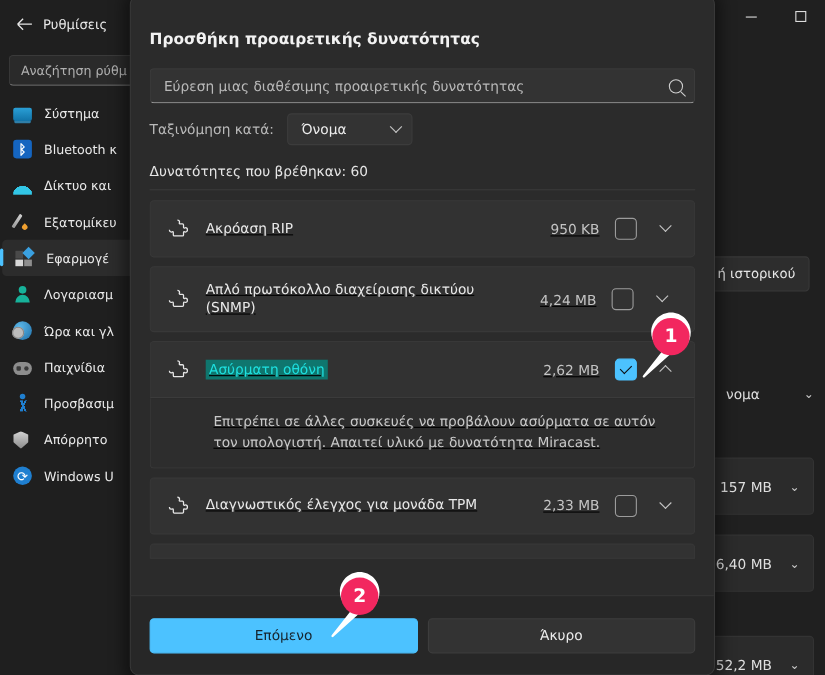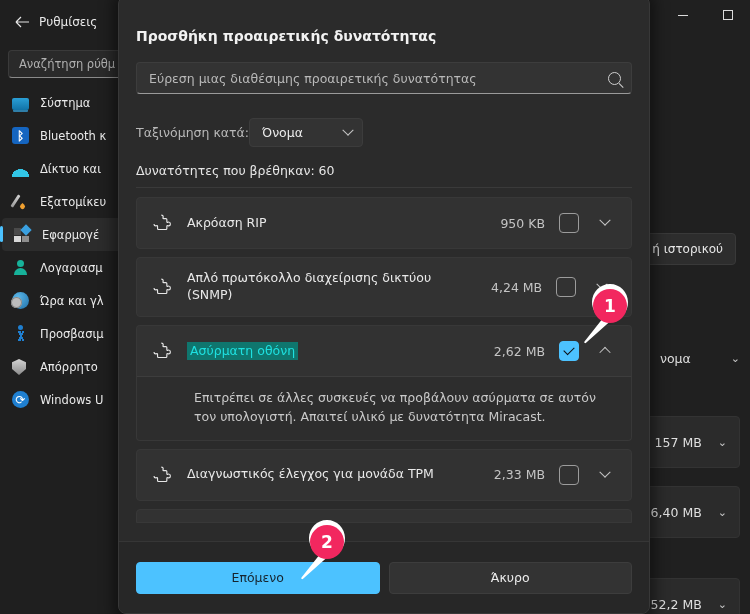--- a/index.html
+++ b/index.html
@@ -183,38 +183,39 @@
     flex: 1; background: transparent; border: 0; outline: none;
     color: #e2e2e2; font-size: 12.5px;
     font-family: "DejaVu Sans", "Liberation Sans", sans-serif;
   }
   .dlg-search input::placeholder { color: #b9b9b9; opacity: 1; }
   .mag {
     width: 13px; height: 13px; border: 1.4px solid #cfcfcf; border-radius: 50%;
     position: relative; flex: 0 0 13px;
   }
   .mag::after { content:""; position:absolute; right:-4px; bottom:-3px; width:6px; height:1.4px; background:#cfcfcf; transform: rotate(45deg); }
-  .sort-row { display: flex; align-items: center; margin-top: 24px; }
+  .sort-row { display: flex; align-items: center; gap: 12px; margin-top: 9px; }
   .sort-label { font-size: 12.5px; color: #b9b9b9; }
   .sort-select {
     background: #333333; border: 1px solid #3c3c3c; border-radius: 4px;
     height: 29px; width: 114px; display: flex; align-items: center;
     justify-content: space-between; padding: 0 10px 0 12px;
   }
   .sort-select .v { font-size: 12.5px; color: #ececec; }
   .chev { width: 8px; height: 8px; border-right: 1.4px solid #c5c5c5; border-bottom: 1.4px solid #c5c5c5; transform: rotate(45deg) translate(-2px,-2px); }
   .chev.up { transform: rotate(-135deg) translate(-1px,-1px); }
   .found-line { font-size: 12.5px; color: #e6e6e6; margin-top: 16px; }
   .list-scroll {
     margin-top: 9px;
     flex: 1; min-height: 0;
     overflow: hidden;
     border-top: 1px solid #3a3a3a;
     padding-top: 1px;
     position: relative;
+    text-decoration: underline;
   }
   .feat-item { margin-top: 8px; }
   .feat-row {
     background: #323232; border: 1px solid #383838; border-radius: 4px;
     min-height: 52px; display: flex; align-items: center;
     padding: 0 14px 0 16px; gap: 14px;
   }
   .feat-item.expanded .feat-row { border-radius: 4px 4px 0 0; border-bottom: 1px solid #3d3d3d; }
   .puzzle { width: 20px; height: 20px; flex: 0 0 20px; }
   .feat-name { flex: 1; font-size: 12.5px; color: #e9e9e9; line-height: 1.35; }
@@ -316,20 +317,24 @@
         </div>
         <div class="nav-item">
           <span class="nav-icon ic-acc"></span>
           <span class="nav-label">Λογαριασμ</span>
         </div>
         <div class="nav-item">
           <span class="nav-icon ic-time"></span>
           <span class="nav-label">Ώρα και γλ</span>
         </div>
         <div class="nav-item">
+          <span class="nav-icon ic-game"></span>
+          <span class="nav-label">Παιχνίδια</span>
+        </div>
+        <div class="nav-item">
           <span class="nav-icon ic-access"></span>
           <span class="nav-label">Προσβασιμ</span>
         </div>
         <div class="nav-item">
           <span class="nav-icon">
               <span class="ic-priv" style="display:block;margin-top:1px"></span>
             </span>
           <span class="nav-label">Απόρρητο</span>
         </div>
         <div class="nav-item">

